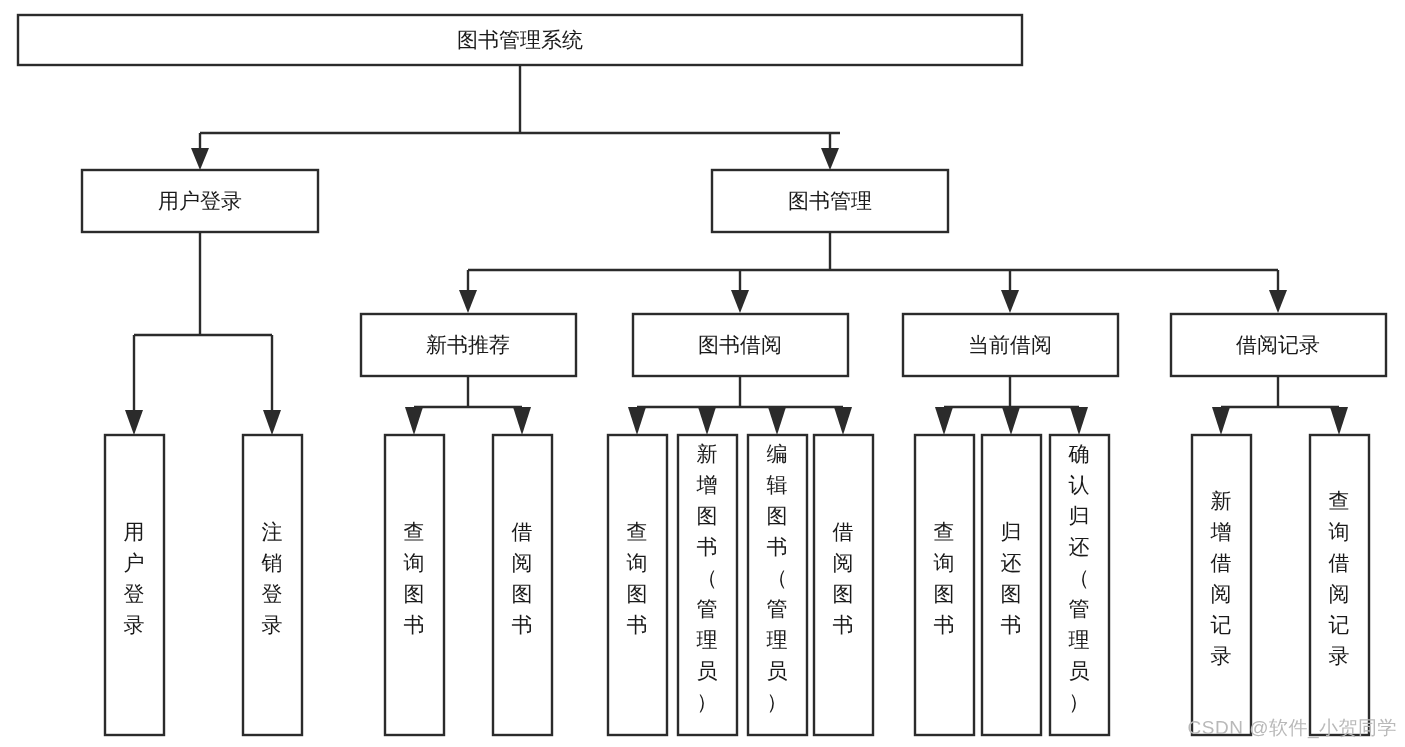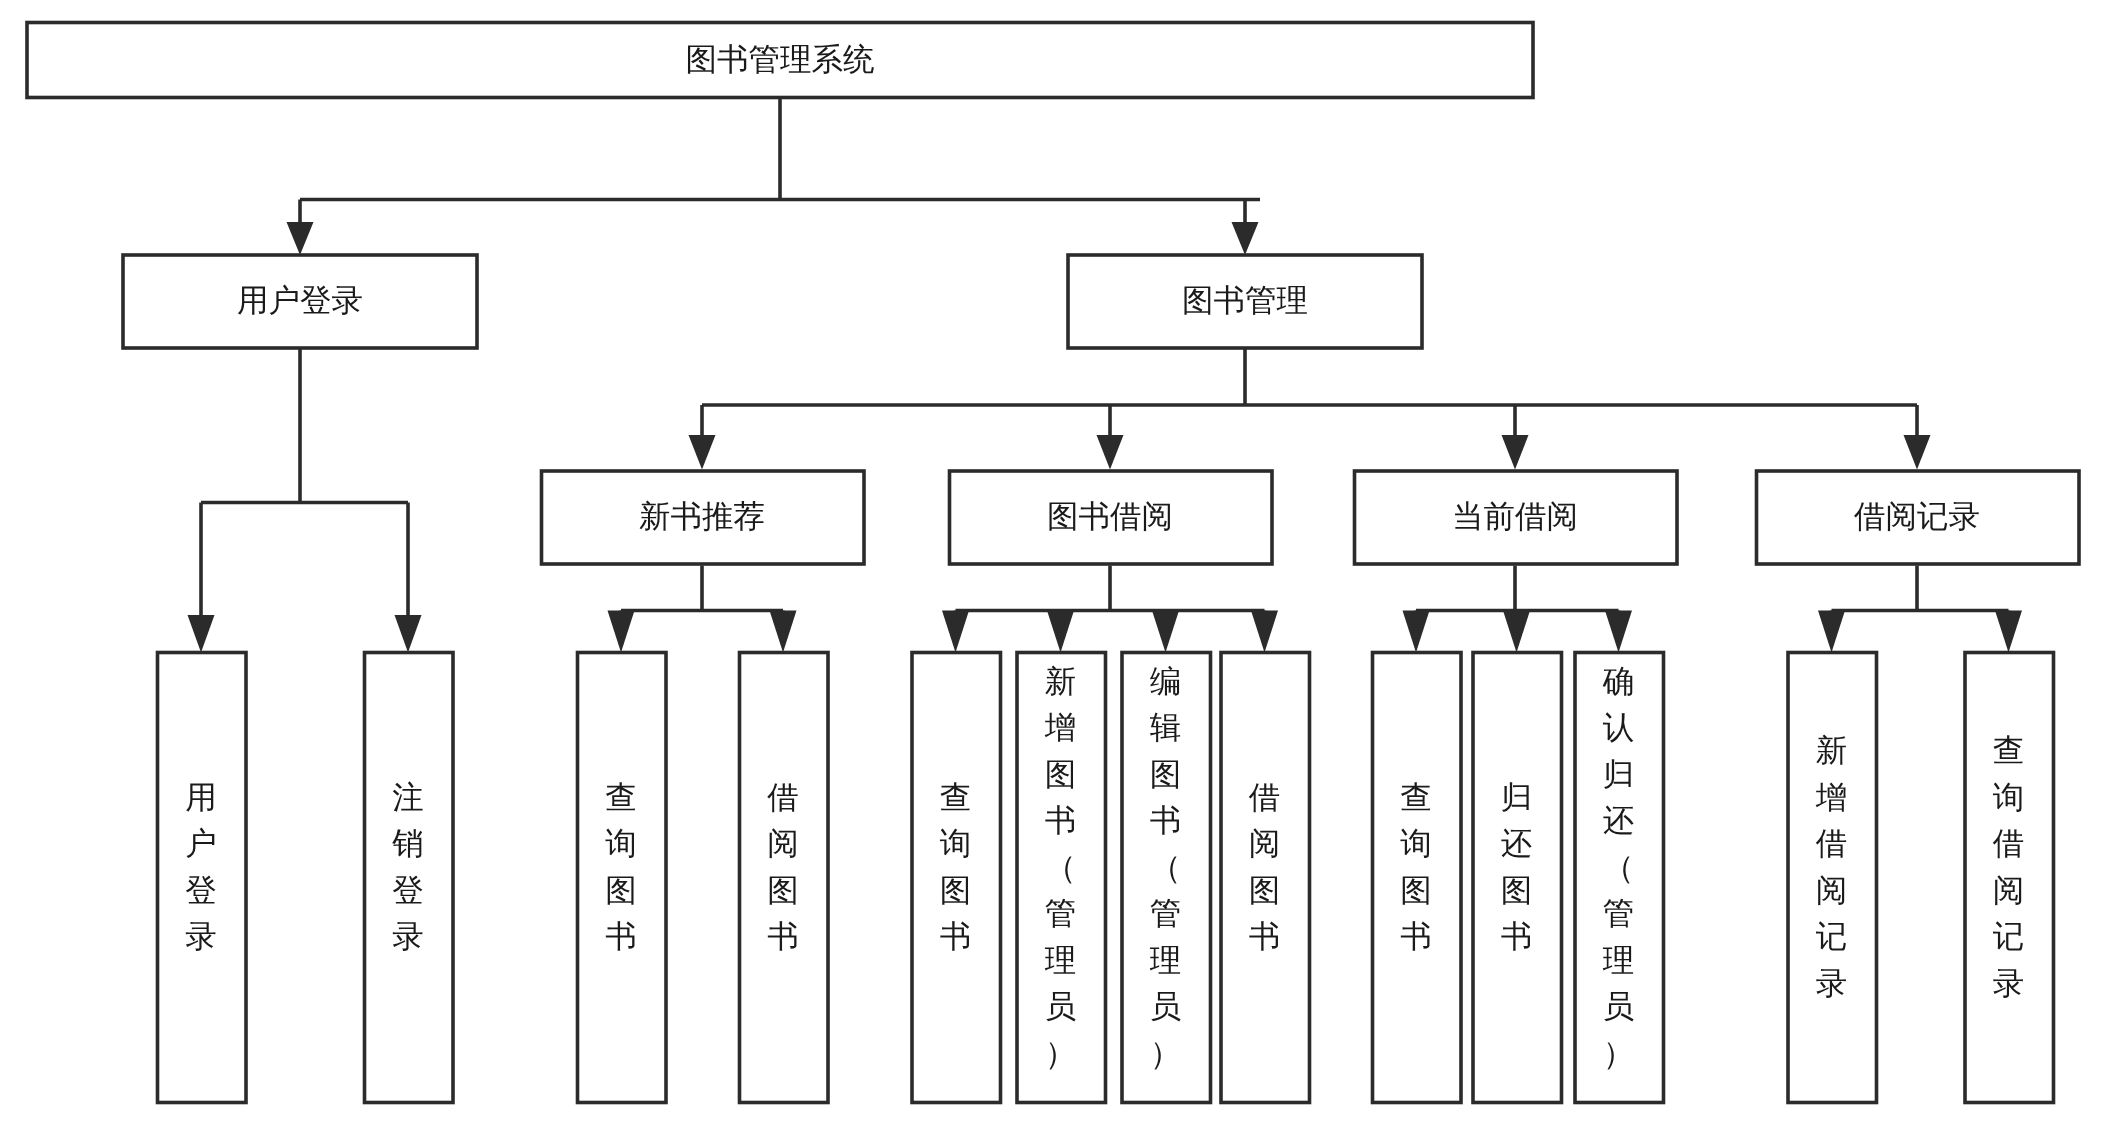--- a/index.html
+++ b/index.html
@@ -217,13 +217,14 @@
       <rect class="node-box" x="1192" y="435" width="59" height="300"></rect>
       <text class="node-label-vertical" x="1221" y="435"><tspan x="1221" y="507.5">新</tspan><tspan x="1221" y="538.5">增</tspan><tspan x="1221" y="569.5">借</tspan><tspan x="1221" y="600.5">阅</tspan><tspan x="1221" y="631.5">记</tspan><tspan x="1221" y="662.5">录</tspan></text>
     </g>
     <g>
       <rect class="node-box" x="1310" y="435" width="59" height="300"></rect>
       <text class="node-label-vertical" x="1339" y="435"><tspan x="1339" y="507.5">查</tspan><tspan x="1339" y="538.5">询</tspan><tspan x="1339" y="569.5">借</tspan><tspan x="1339" y="600.5">阅</tspan><tspan x="1339" y="631.5">记</tspan><tspan x="1339" y="662.5">录</tspan></text>
     </g>
 
   </svg>
 
+  <div class="watermark">CSDN @软件_小贺同学</div>
 </div>
 
 </body></html>

